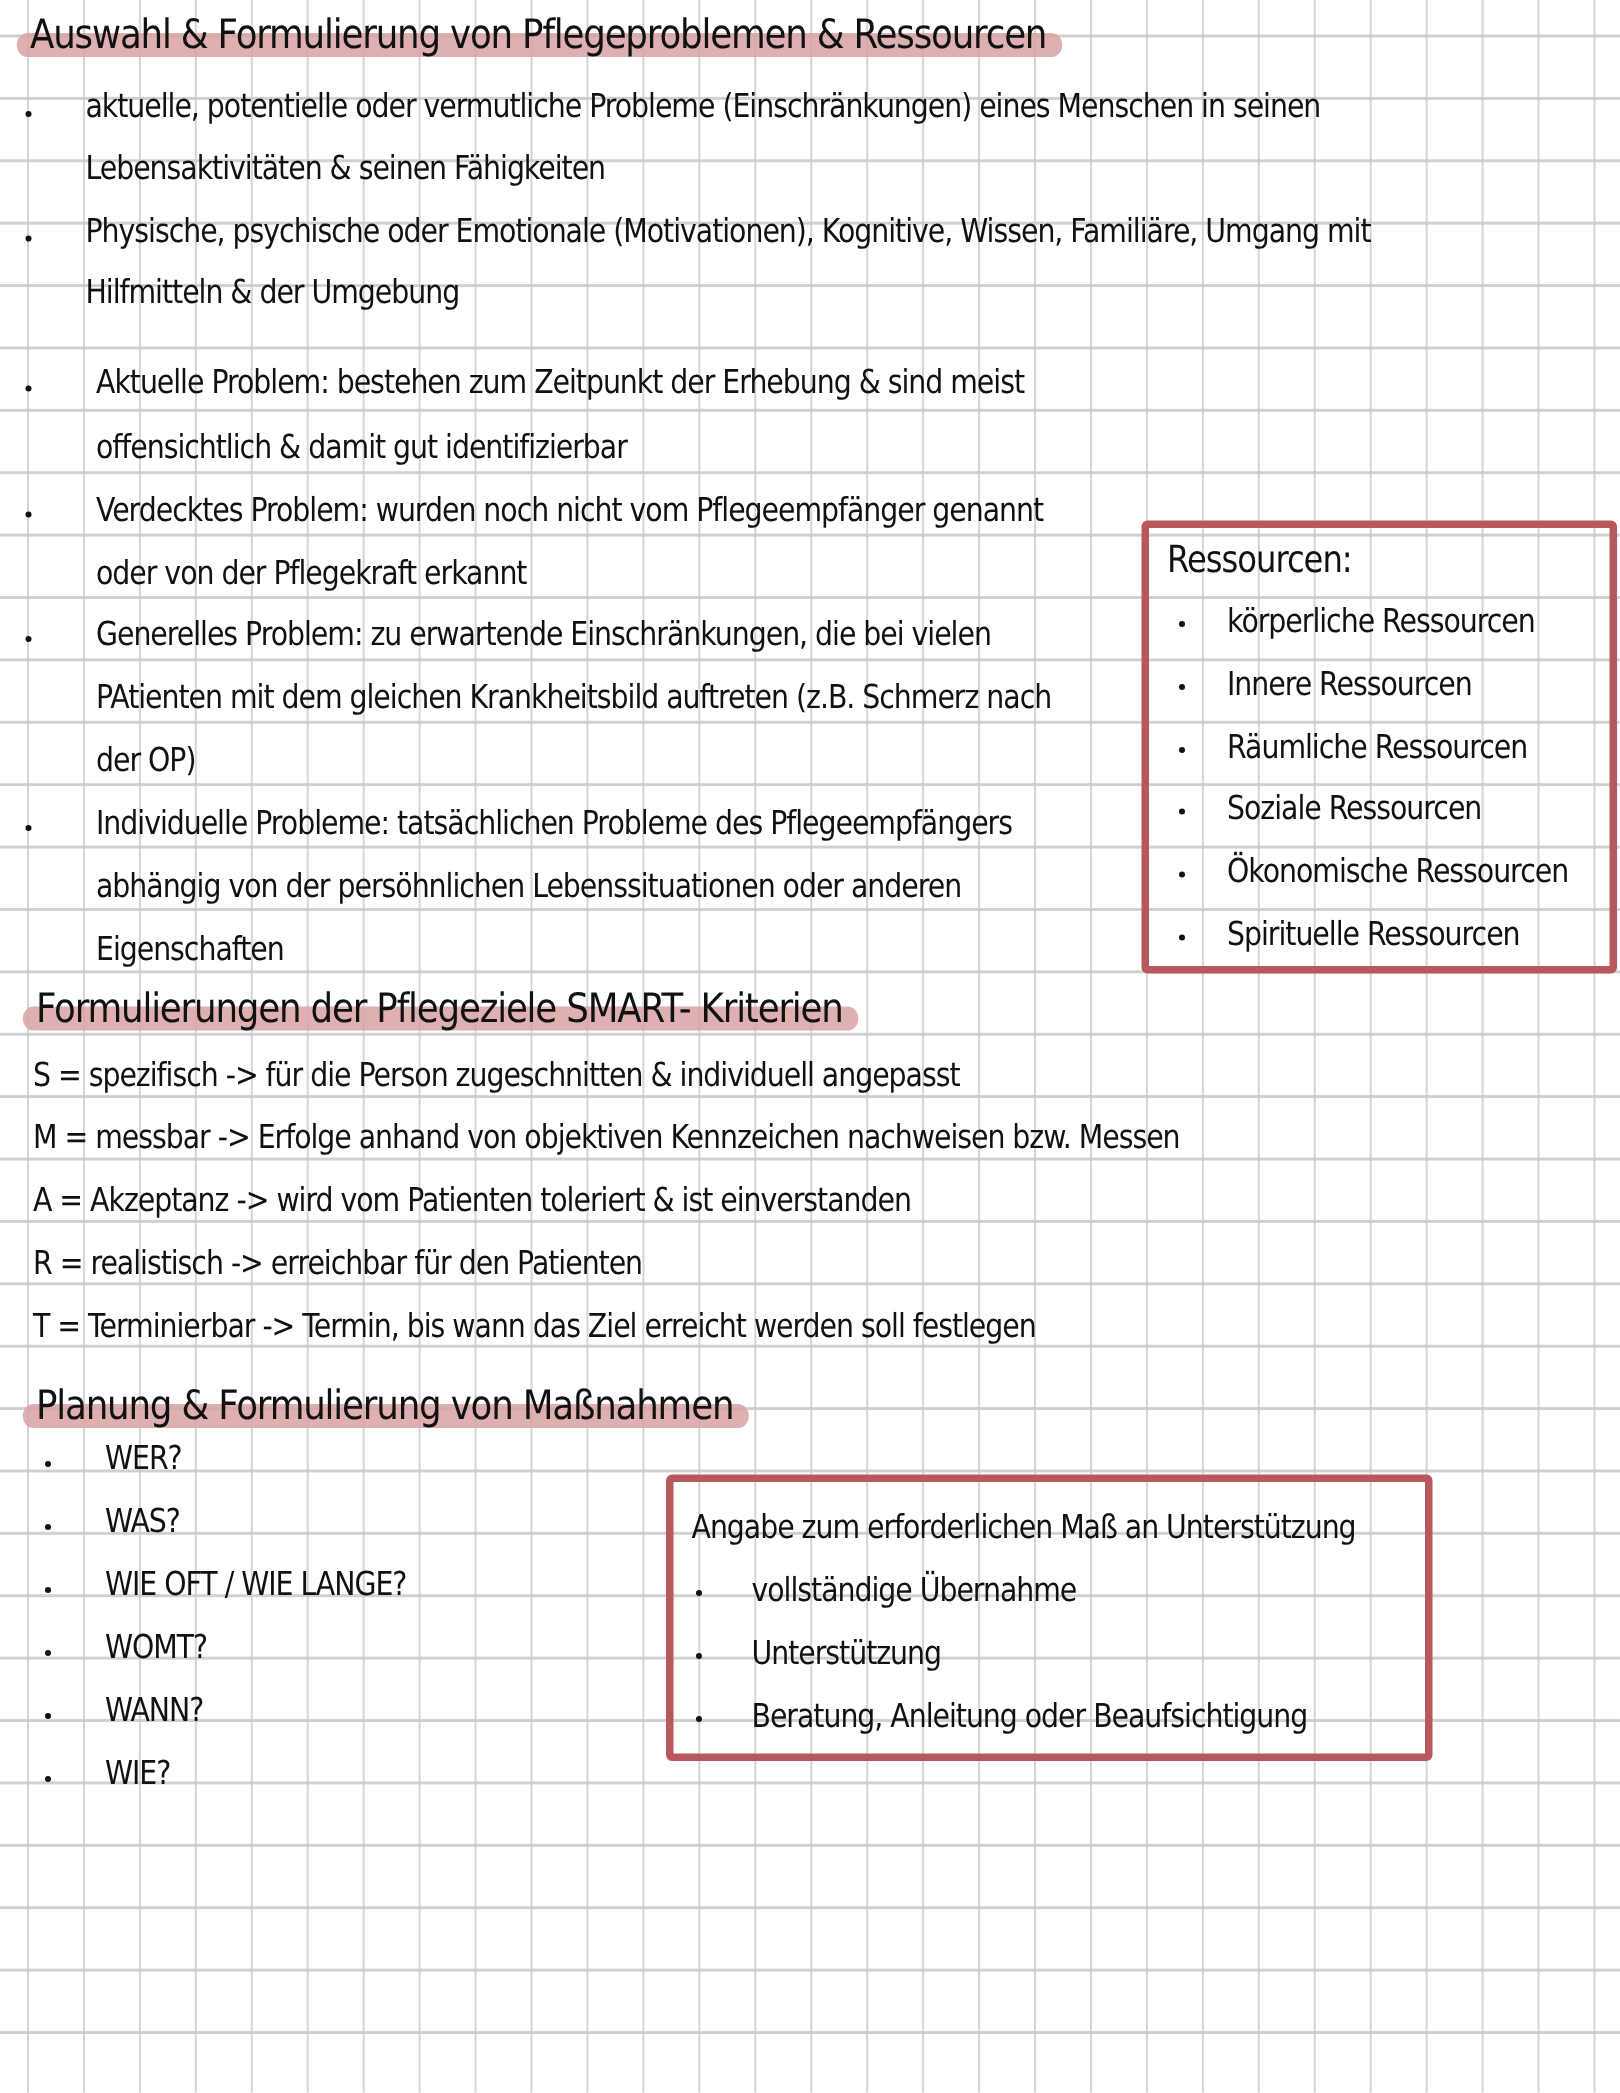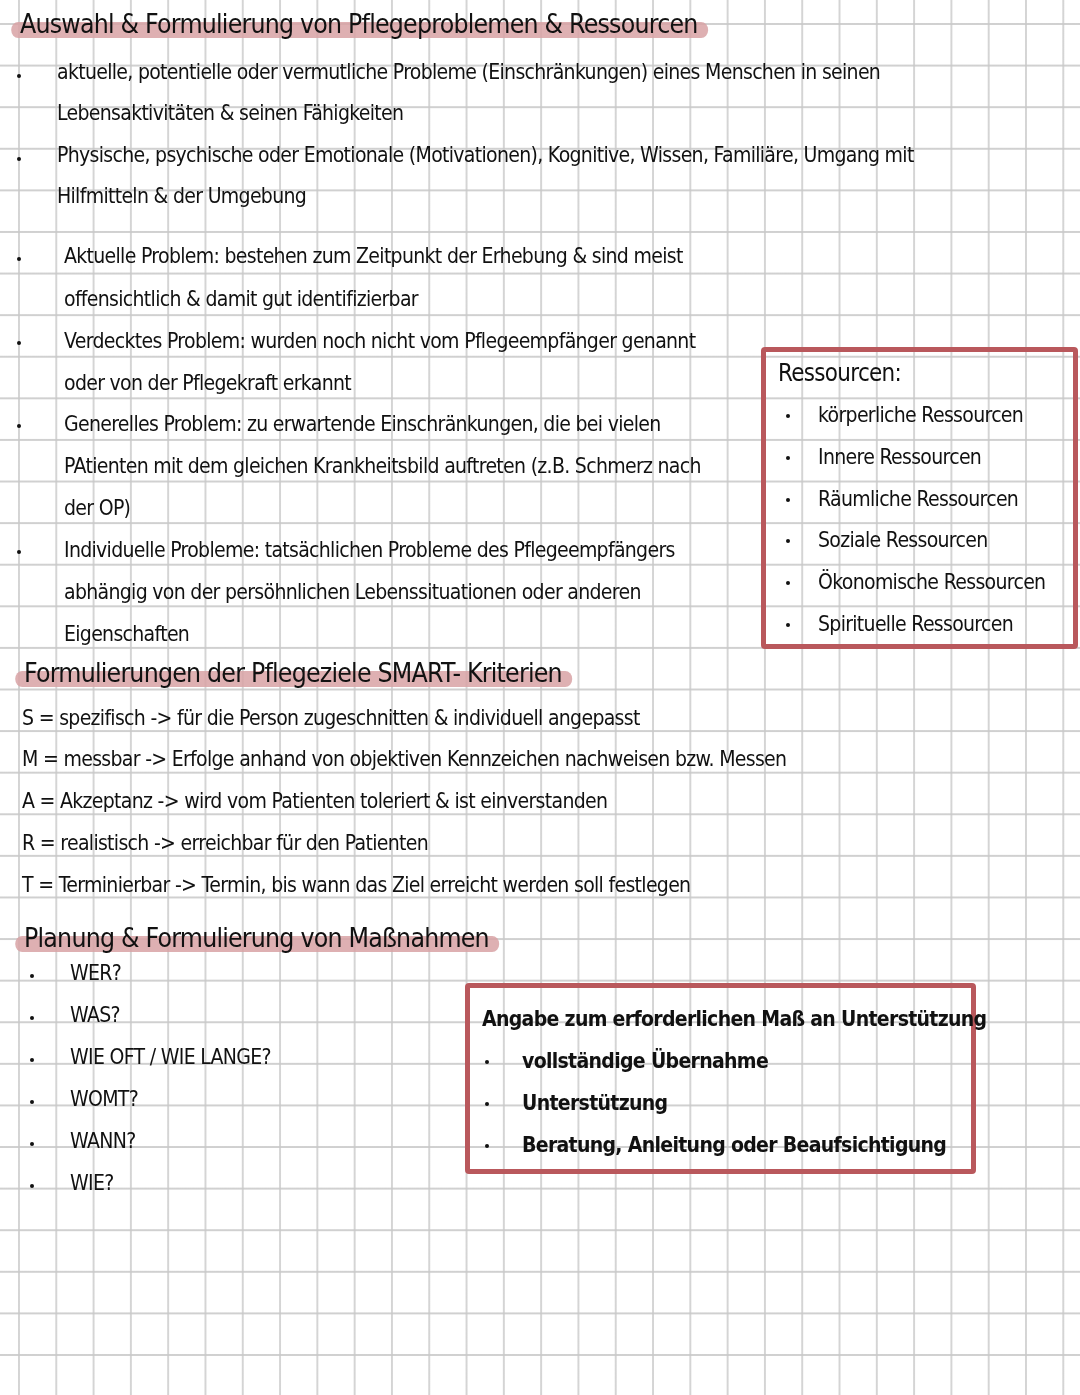--- a/index.html
+++ b/index.html
@@ -143,21 +143,21 @@
 
 <div class="bullet" style="left:30px; top:1100px;"></div>
 <div class="line" style="left:70px; top:1088px;">WOMT?</div>
 
 <div class="bullet" style="left:30px; top:1142px;"></div>
 <div class="line" style="left:70px; top:1130px;">WANN?</div>
 
 <div class="bullet" style="left:30px; top:1184px;"></div>
 <div class="line" style="left:70px; top:1172px;">WIE?</div>
 
-<div class="box" style="left:465px; top:983px; width:511px; height:191px;font-weight:bold;">
+<div class="box" style="left:444px; top:983px; width:511px; height:191px;">
   <div class="line" style="left:12px; top:20px;">Angabe zum erforderlichen Maß an Unterstützung</div>
 
   <div class="bullet" style="left:15px; top:72px;"></div>
   <div class="line" style="left:52px; top:62px;">vollständige Übernahme</div>
 
   <div class="bullet" style="left:15px; top:114px;"></div>
   <div class="line" style="left:52px; top:104px;">Unterstützung</div>
 
   <div class="bullet" style="left:15px; top:156px;"></div>
   <div class="line" style="left:52px; top:146px;">Beratung, Anleitung oder Beaufsichtigung</div>

